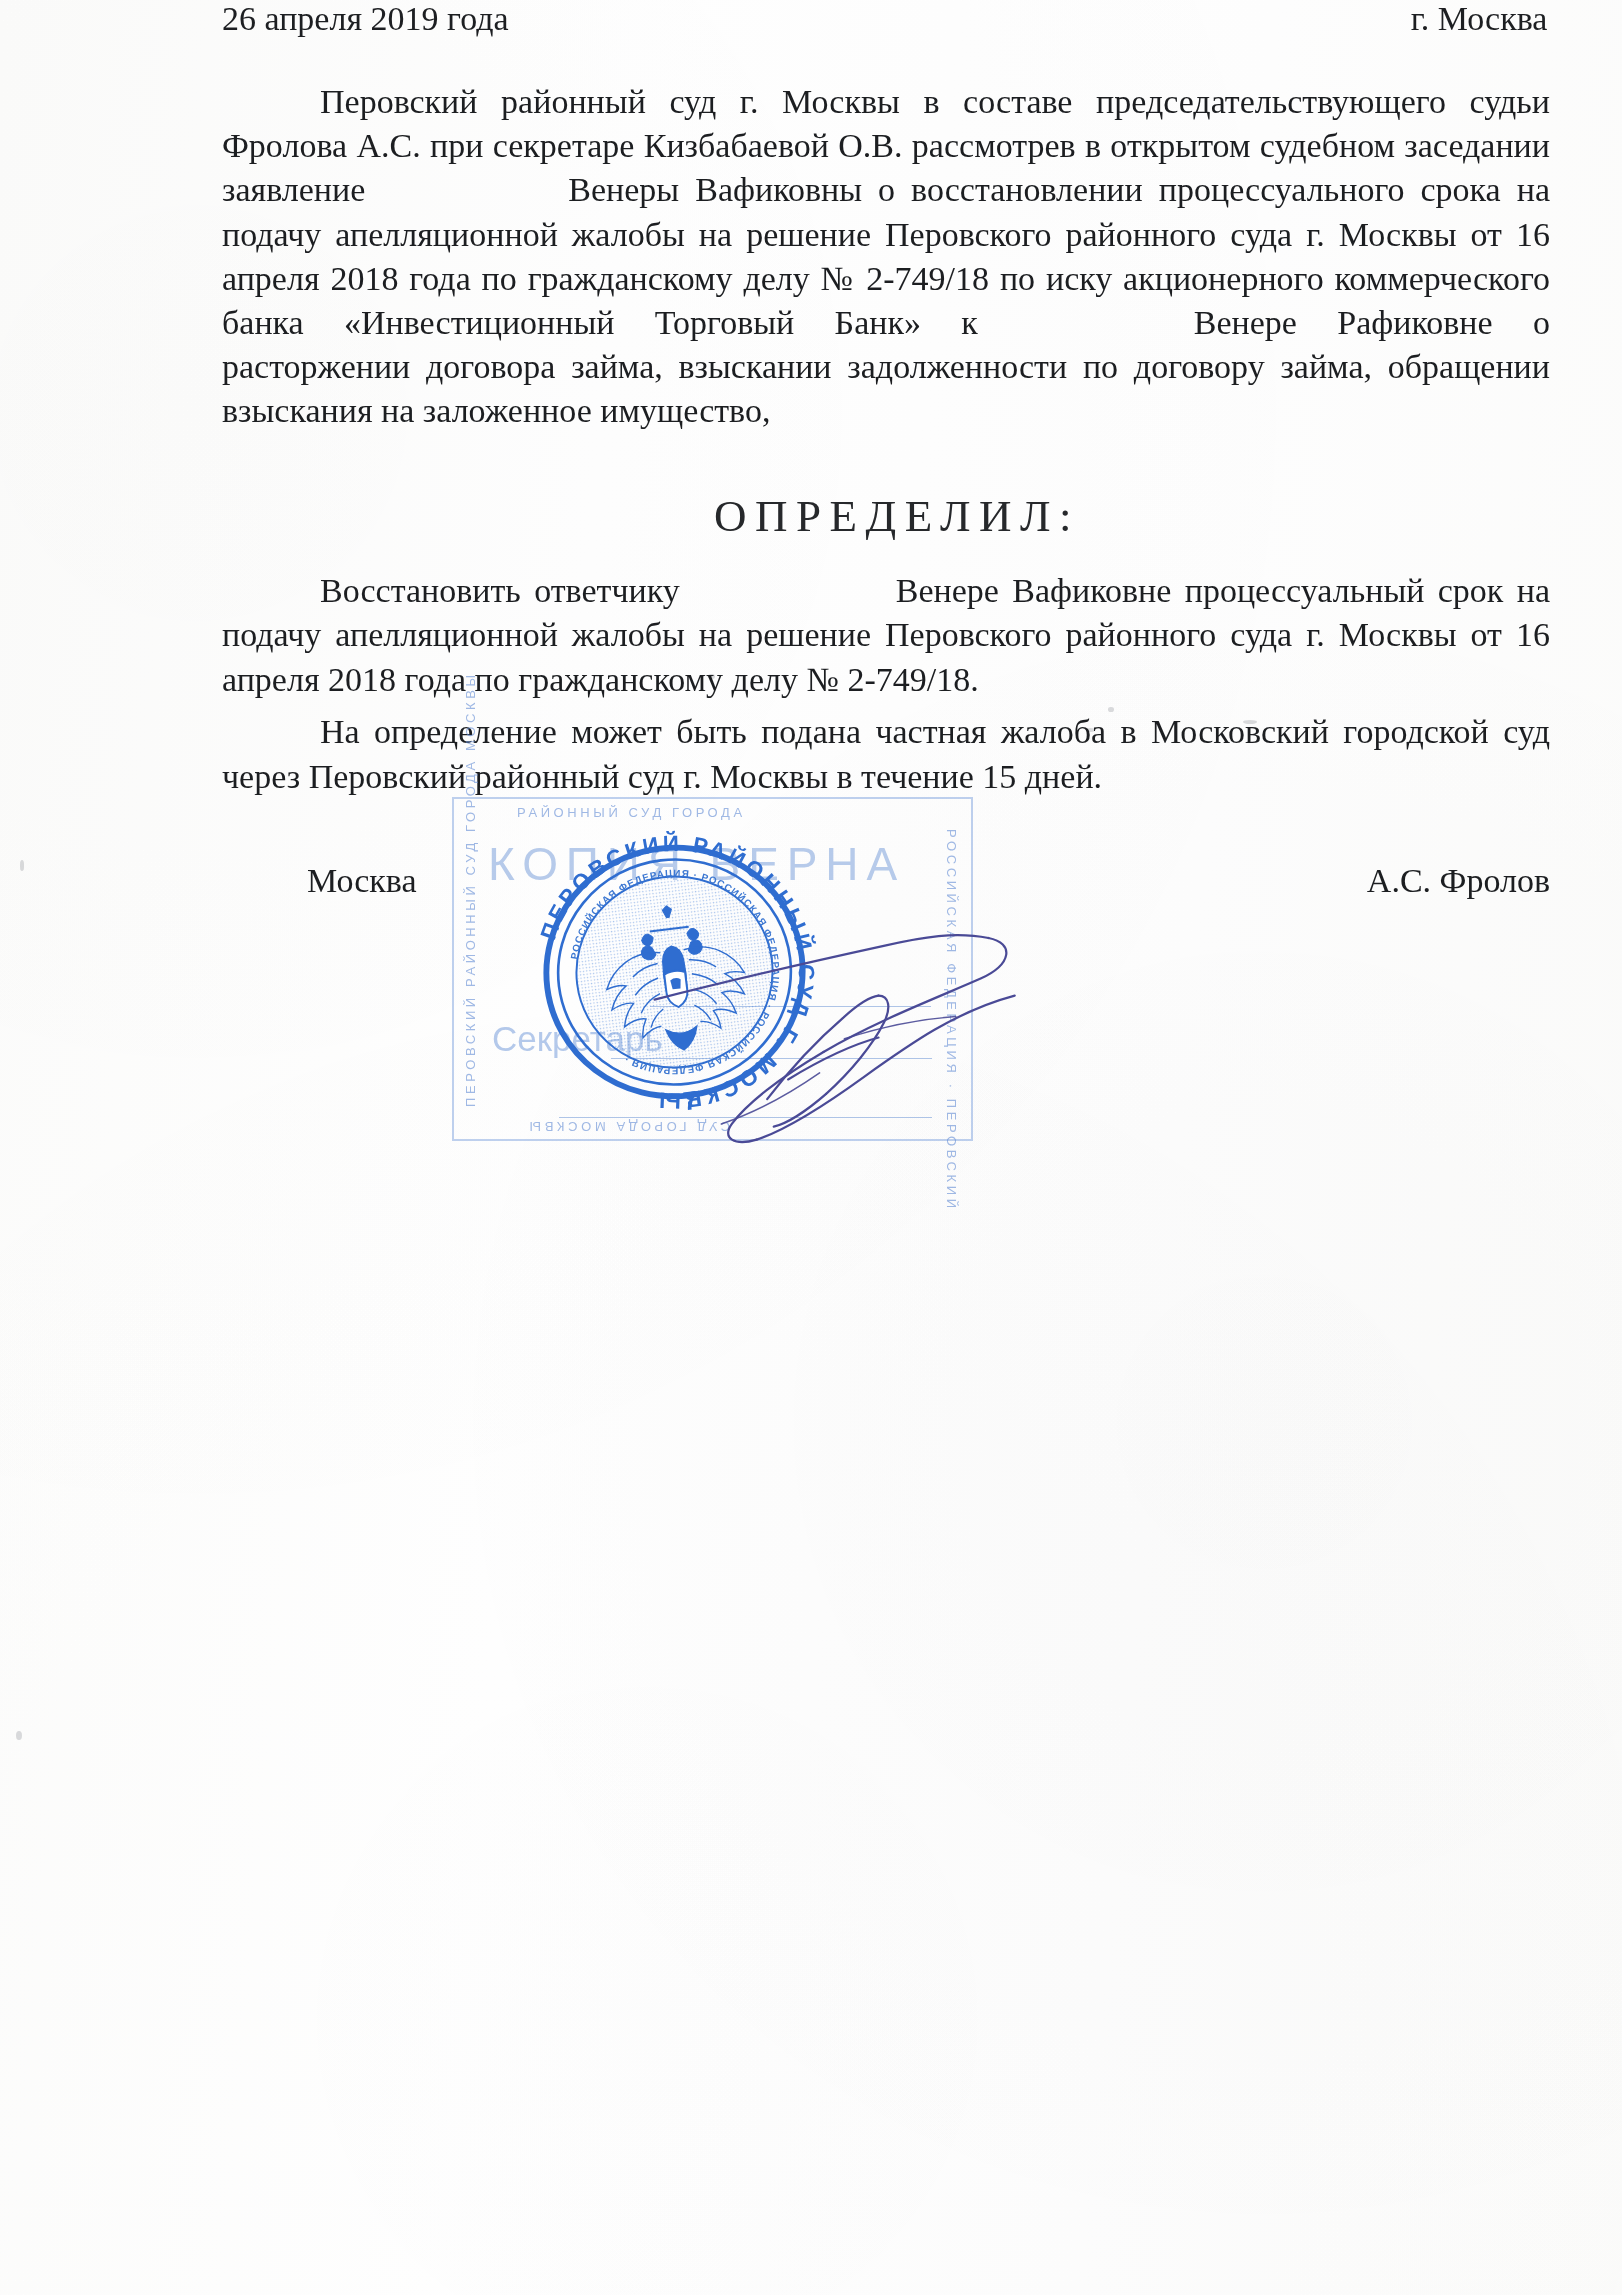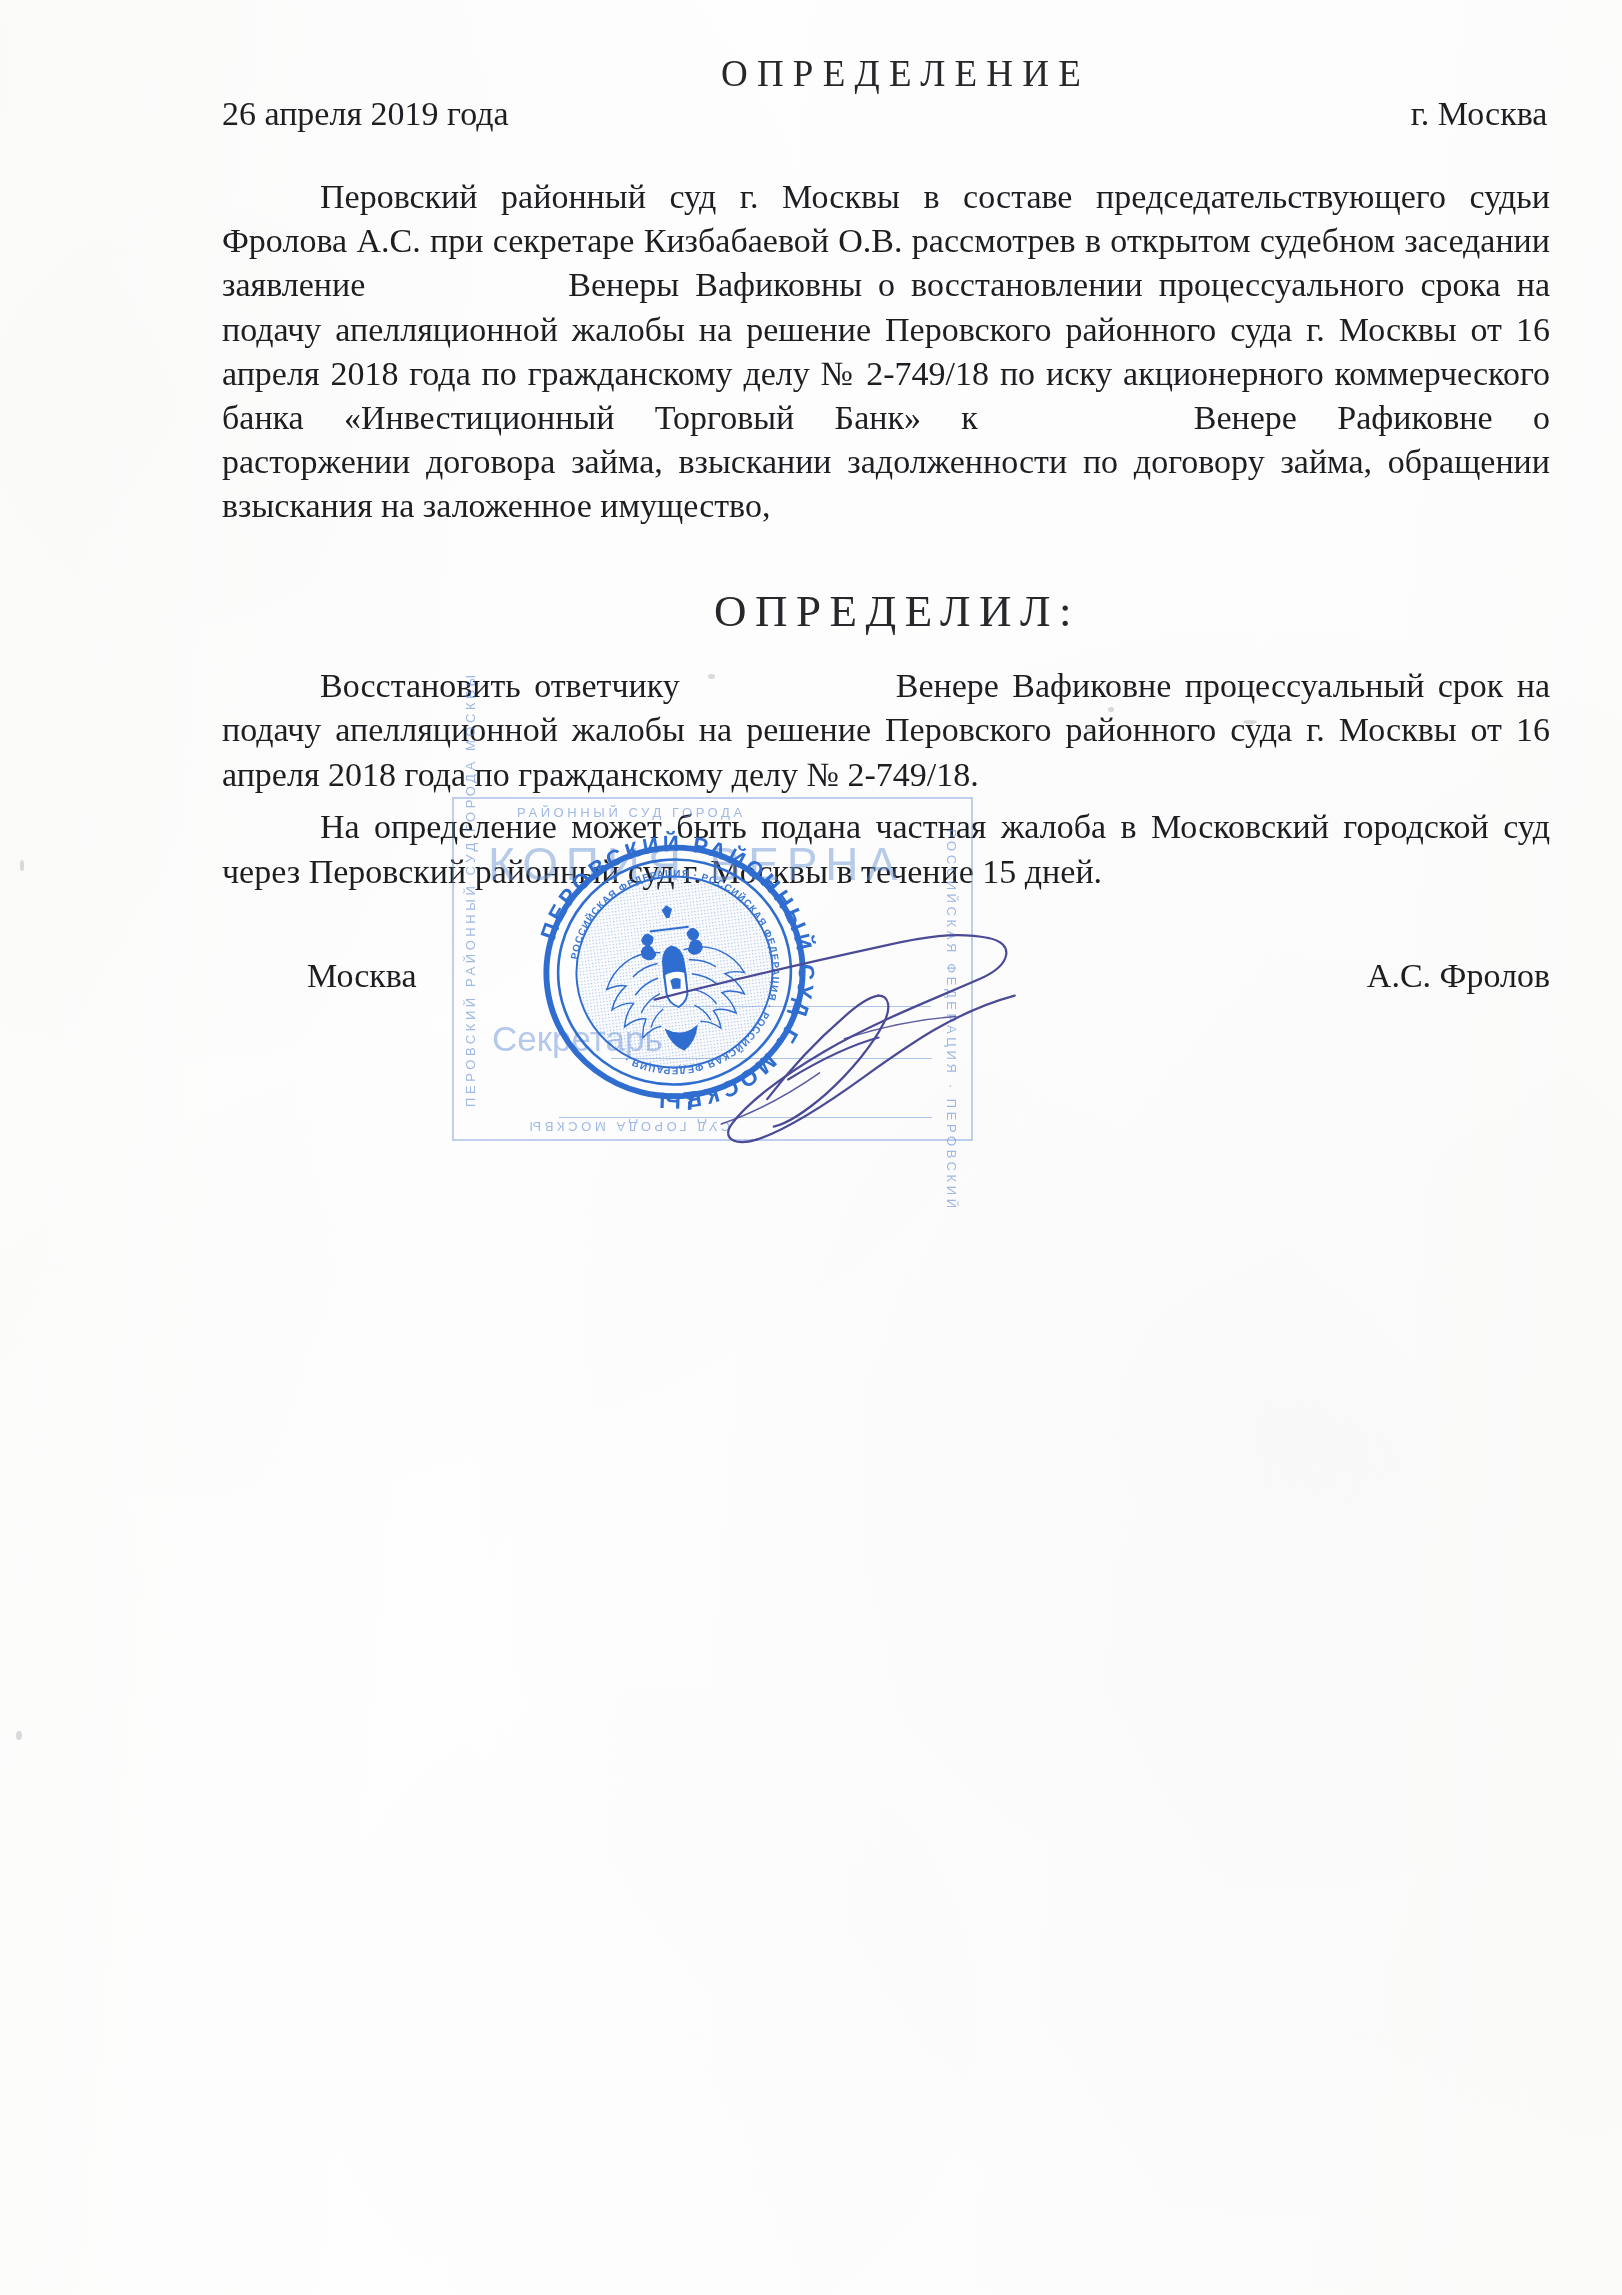--- a/index.html
+++ b/index.html
@@ -205,21 +205,20 @@
 
   <div class="speck" style="left:19.6px;top:860px;width:4.6px;height:10.5px;"></div>
   <div class="speck" style="left:15.7px;top:1731px;width:5.9px;height:9.2px;"></div>
   <div class="speck" style="left:1108px;top:707px;width:5.9px;height:4.6px;"></div>
   <div class="speck" style="left:1086px;top:728px;width:9.2px;height:3.9px;"></div>
   <div class="speck" style="left:1243px;top:720px;width:14.4px;height:3.9px;"></div>
   <div class="speck" style="left:708px;top:674px;width:6.5px;height:5.2px;"></div>
 
   <div class="content">
 
-    <div class="doc-title">ОПРЕДЕЛЕНИЕ</div>
 
     <div class="datebar">
       <span class="date">26 апреля 2019 года</span>
       <span class="city">г. Москва</span>
     </div>
 
     <div class="body-par first-indent">
       <span>Перовский районный суд г. Москвы в составе председательствующего судьи Фролова А.С. при секретаре Кизбабаевой О.В. рассмотрев в открытом судебном заседании заявление</span><span class="redact-gap"></span><span>Венеры Вафиковны о восстановлении процессуального срока на подачу апелляционной жалобы на  решение Перовского районного суда г. Москвы от 16 апреля 2018 года по гражданскому делу № 2-749/18 по иску акционерного коммерческого банка «Инвестиционный Торговый Банк» к</span><span class="redact-gap lg"></span><span>Венере Рафиковне о расторжении договора займа, взыскании задолженности по договору займа, обращении взыскания на заложенное имущество,</span>
     </div>
 

